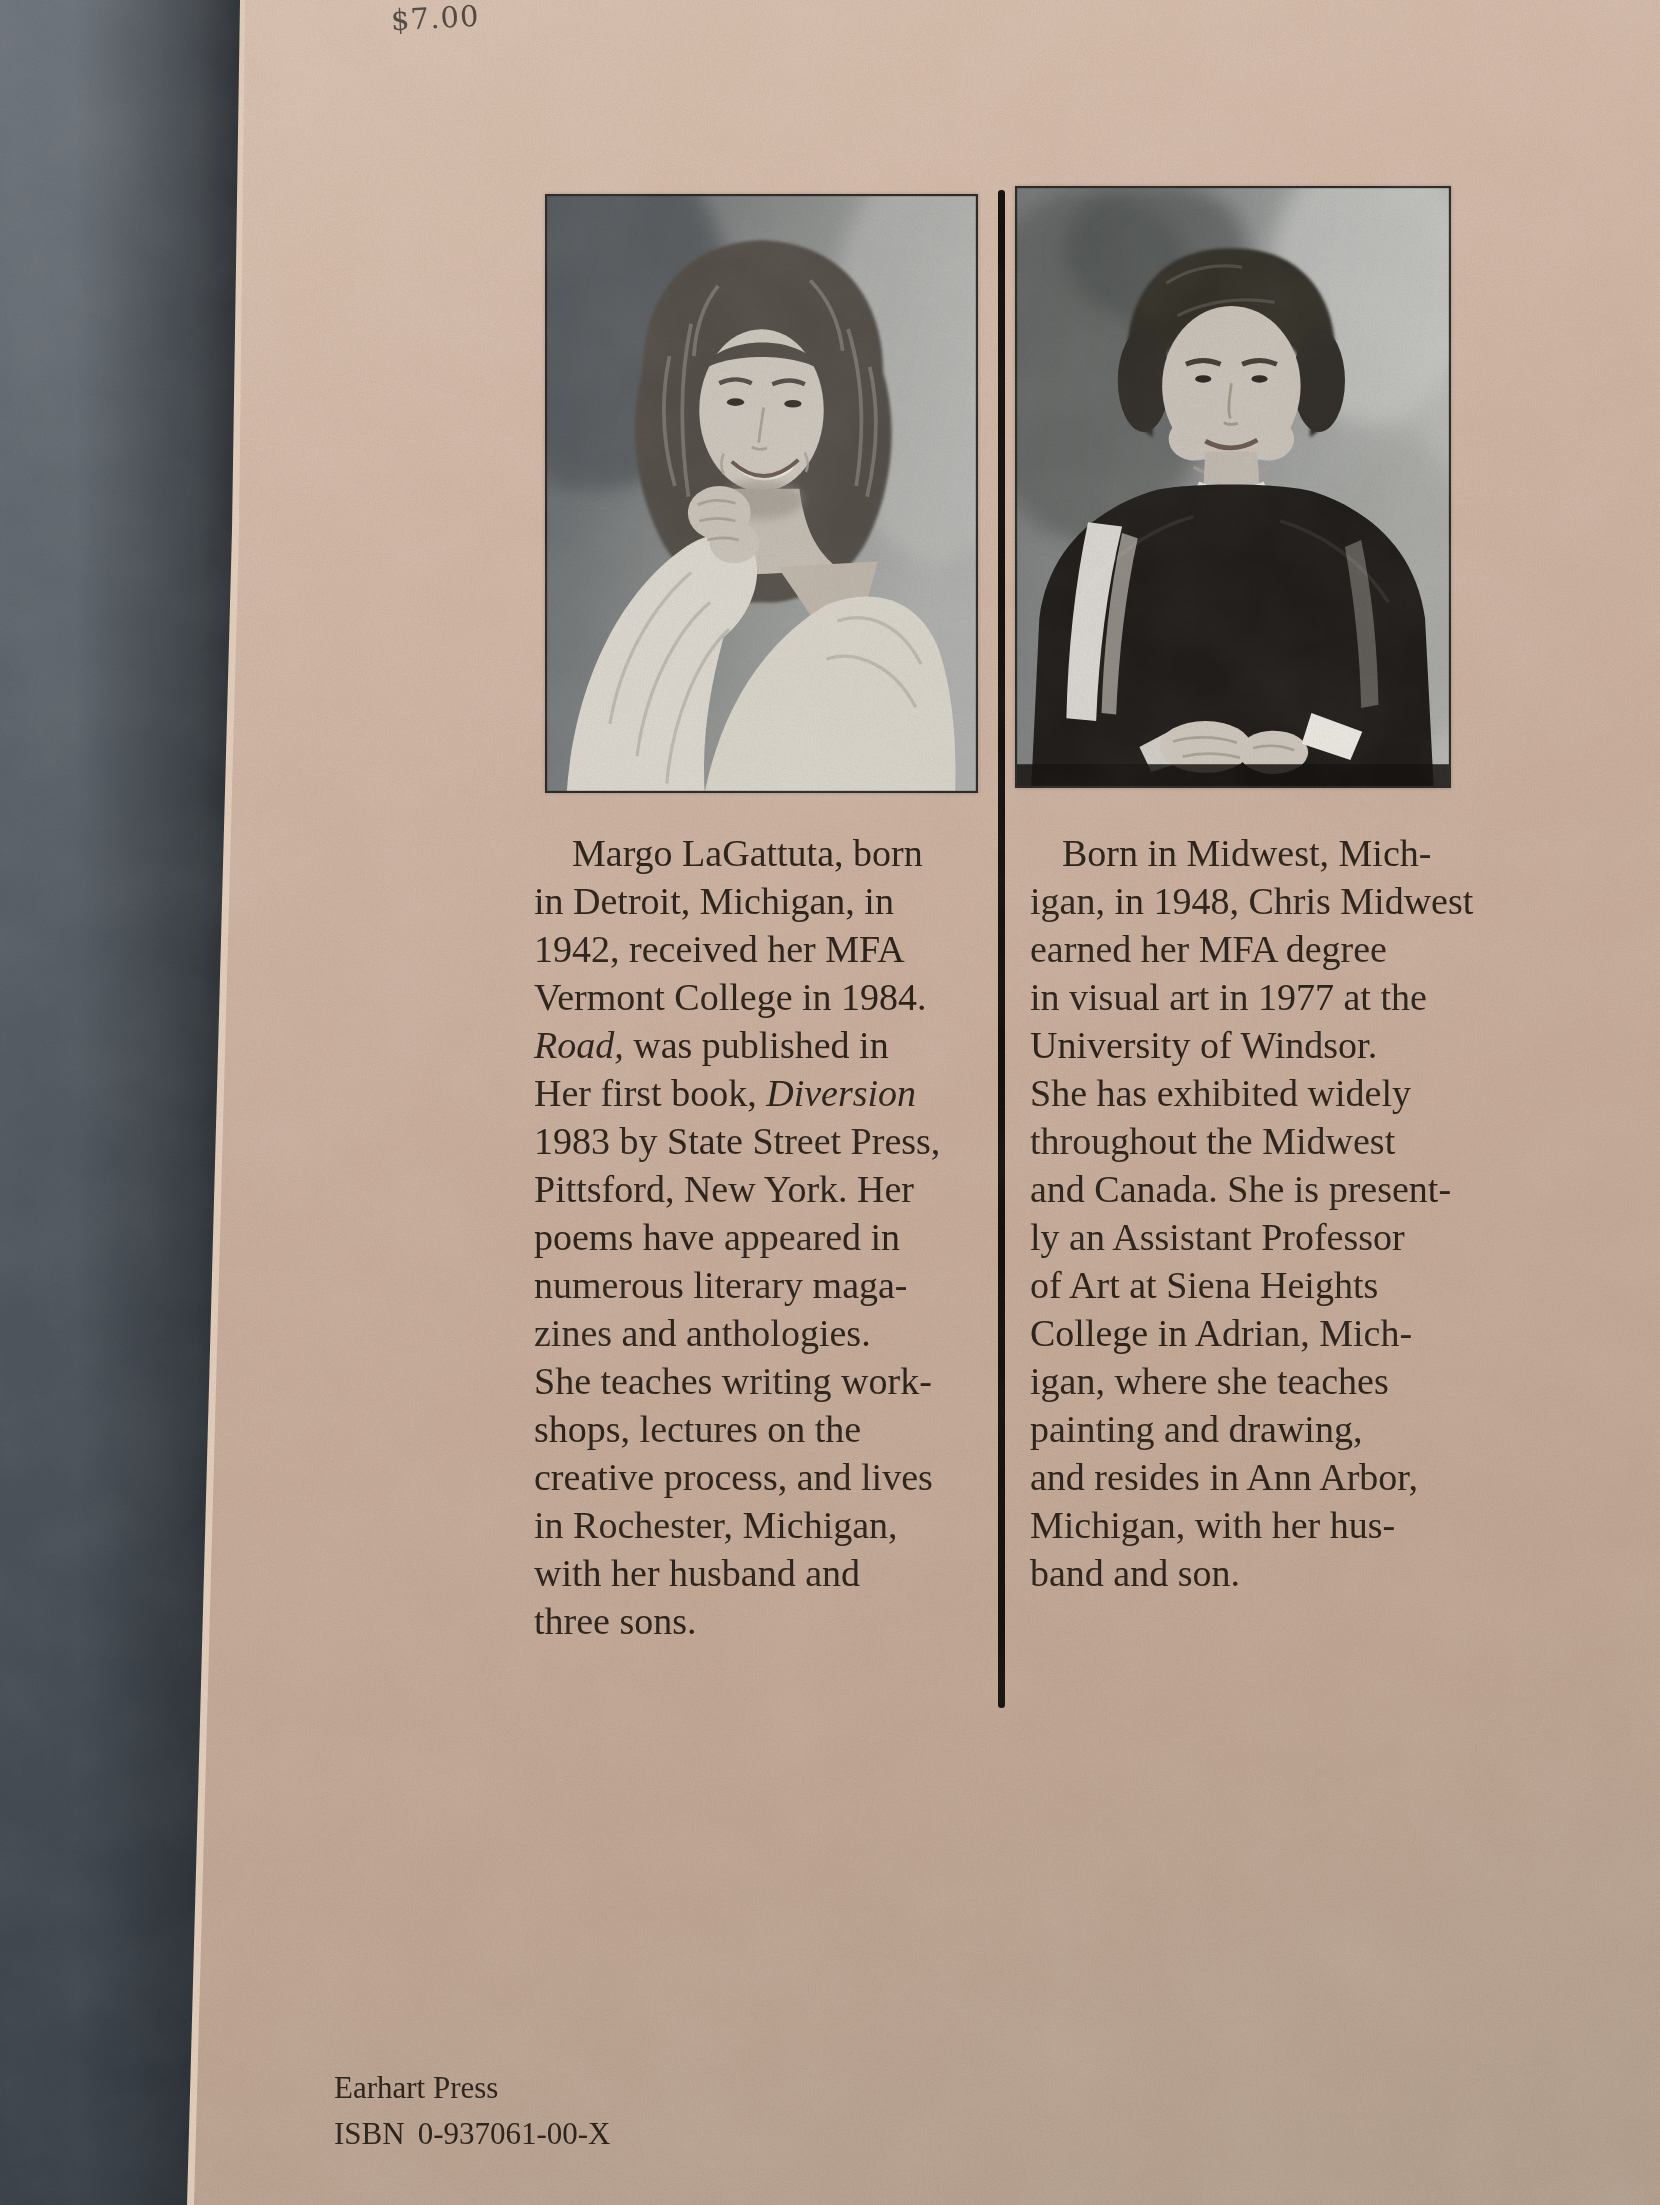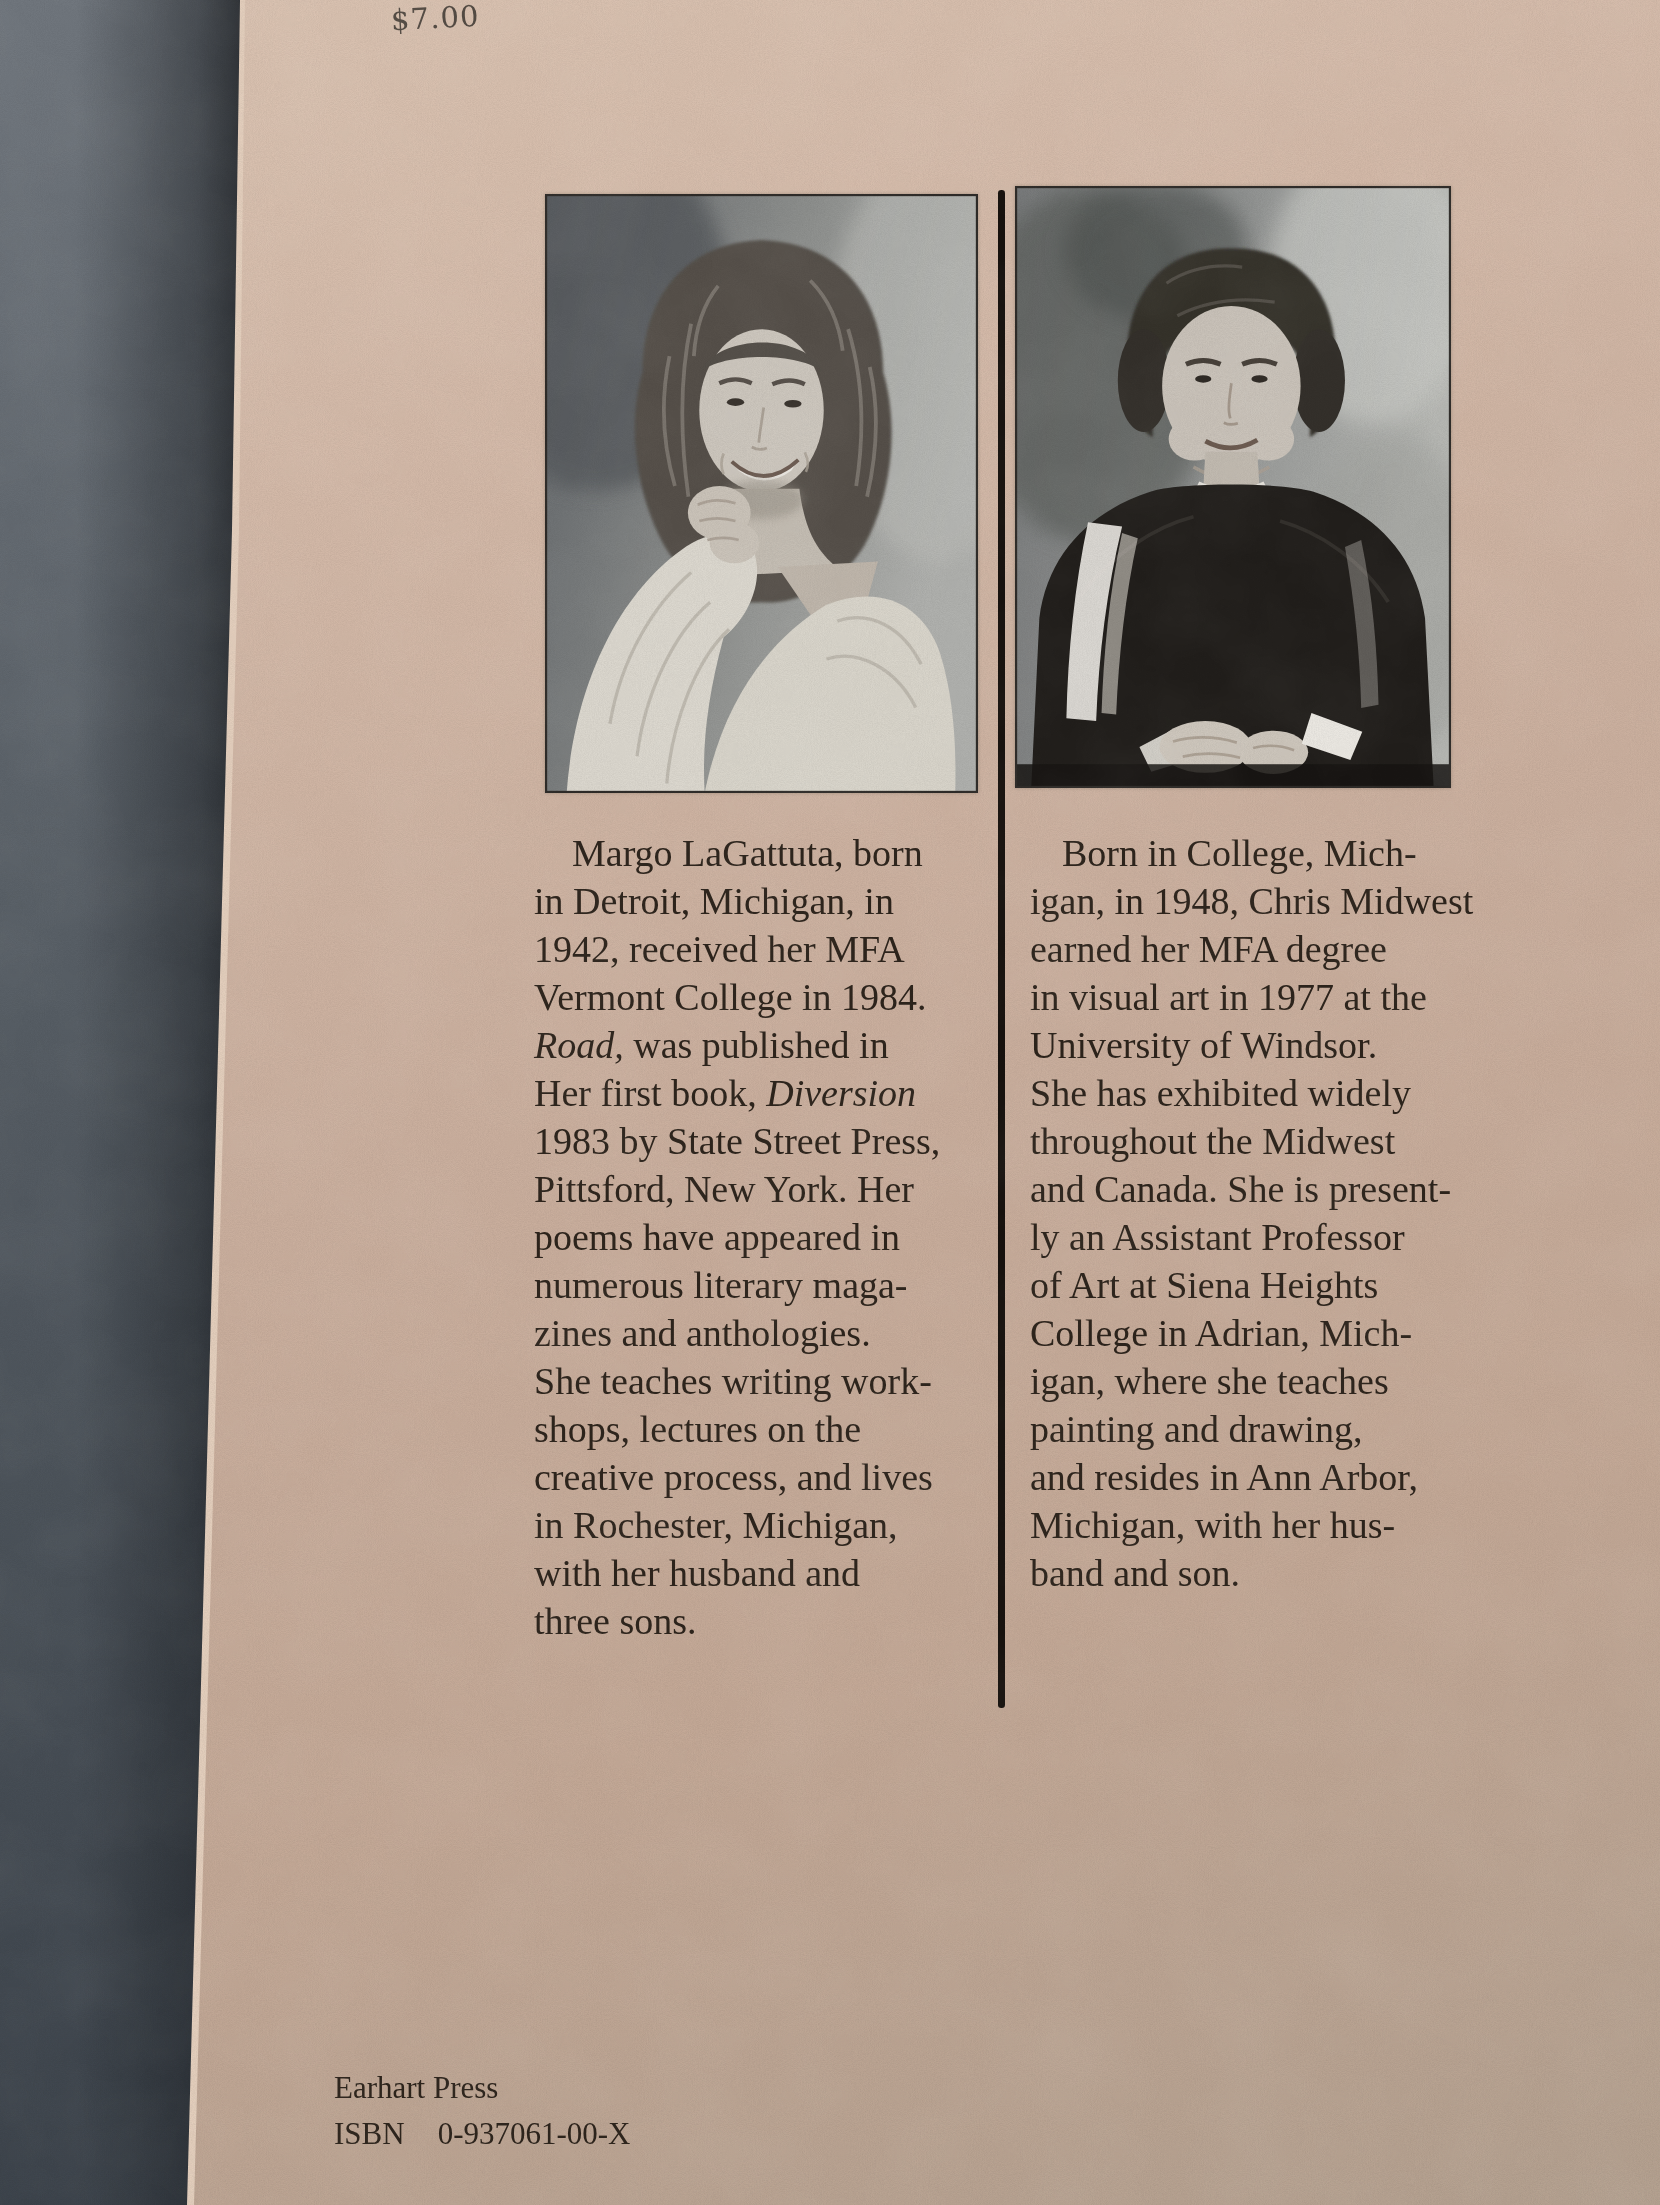--- a/index.html
+++ b/index.html
@@ -44,21 +44,21 @@
   .bio{position:absolute;z-index:5;top:829px;color:var(--ink);font-size:38px;line-height:48px;}
   .bio .bio-line{white-space:nowrap;}
   .bio.left{left:534px;width:465px;}
   .bio.right{left:1030px;width:497px;}
   .bio.left .bio-line.first{padding-left:38px;}
   .bio.right .bio-line.first{padding-left:32px;}
   .bio i{font-style:italic;}
 
   .imprint{position:absolute;z-index:5;left:334px;top:2065px;color:var(--ink);
     font-size:31px;line-height:46px;}
-  .imprint .isbn-label{margin-right:33px;}
+  .imprint .isbn-label{margin-right:13px;}
 
   
   .grain{position:absolute;inset:0;z-index:9;pointer-events:none;}
 </style>
 </head>
 <body>
 
 <div id="root">
 
   <div class="backdrop"></div>
@@ -186,21 +186,21 @@
       <div class="bio-line"><span>numerous literary maga-</span></div>
       <div class="bio-line"><span>zines and anthologies.</span></div>
       <div class="bio-line"><span>She teaches writing work-</span></div>
       <div class="bio-line"><span>shops, lectures on the</span></div>
       <div class="bio-line"><span>creative process, and lives</span></div>
       <div class="bio-line"><span>in Rochester, Michigan,</span></div>
       <div class="bio-line"><span>with her husband and</span></div>
       <div class="bio-line"><span>three sons.</span></div>
     </div>
   <div class="bio right">
-      <div class="bio-line first"><span>Born in College, Mich-</span></div>
+      <div class="bio-line first"><span>Born in Midwest, Mich-</span></div>
       <div class="bio-line"><span>igan, in 1948, Chris Midwest</span></div>
       <div class="bio-line"><span>earned her MFA degree</span></div>
       <div class="bio-line"><span>in visual art in 1977 at the</span></div>
       <div class="bio-line"><span>University of Windsor.</span></div>
       <div class="bio-line"><span>She has exhibited widely</span></div>
       <div class="bio-line"><span>throughout the Midwest</span></div>
       <div class="bio-line"><span>and Canada. She is present-</span></div>
       <div class="bio-line"><span>ly an Assistant Professor</span></div>
       <div class="bio-line"><span>of Art at Siena Heights</span></div>
       <div class="bio-line"><span>College in Adrian, Mich-</span></div>

